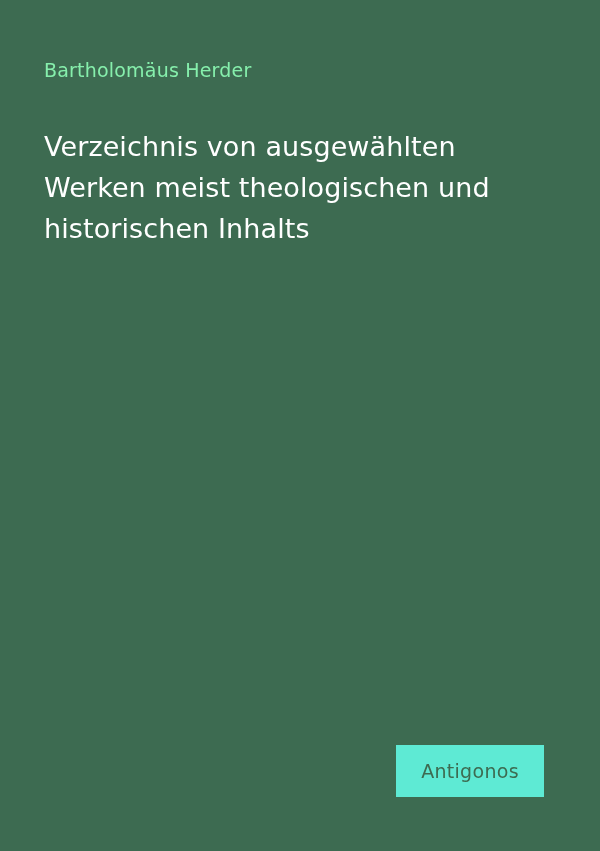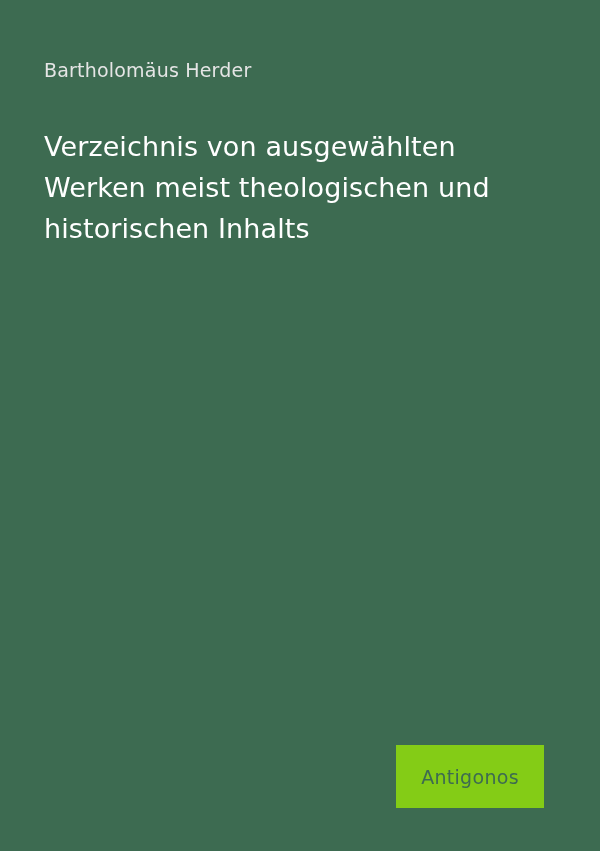--- a/index.html
+++ b/index.html
@@ -20,41 +20,41 @@
     box-sizing: border-box;
     overflow: hidden;
   }
   .author {
     position: absolute;
     left: 44px;
     top: 58px;
     width: 512px;
     font-size: 19px;
     line-height: 1.3;
-    color: #e5e5e5;
+    color: #86efac;
     letter-spacing: 0.2px;
   }
   .title {
     position: absolute;
     left: 44px;
     top: 126px;
     width: 500px;
     font-size: 27px;
     line-height: 1.52;
     color: #ffffff;
     letter-spacing: 0.1px;
     font-weight: 400;
   }
   .publisher-badge {
     position: absolute;
     left: 396px;
     top: 745px;
     width: 148px;
-    height: 63px;
-    background: #84cc16;
+    height: 52px;
+    background: #5eead4;
     display: flex;
     align-items: center;
     justify-content: center;
   }
   .publisher-badge span {
     font-size: 19px;
     color: #3d6b51;
     letter-spacing: 0.3px;
   }
 </style>

